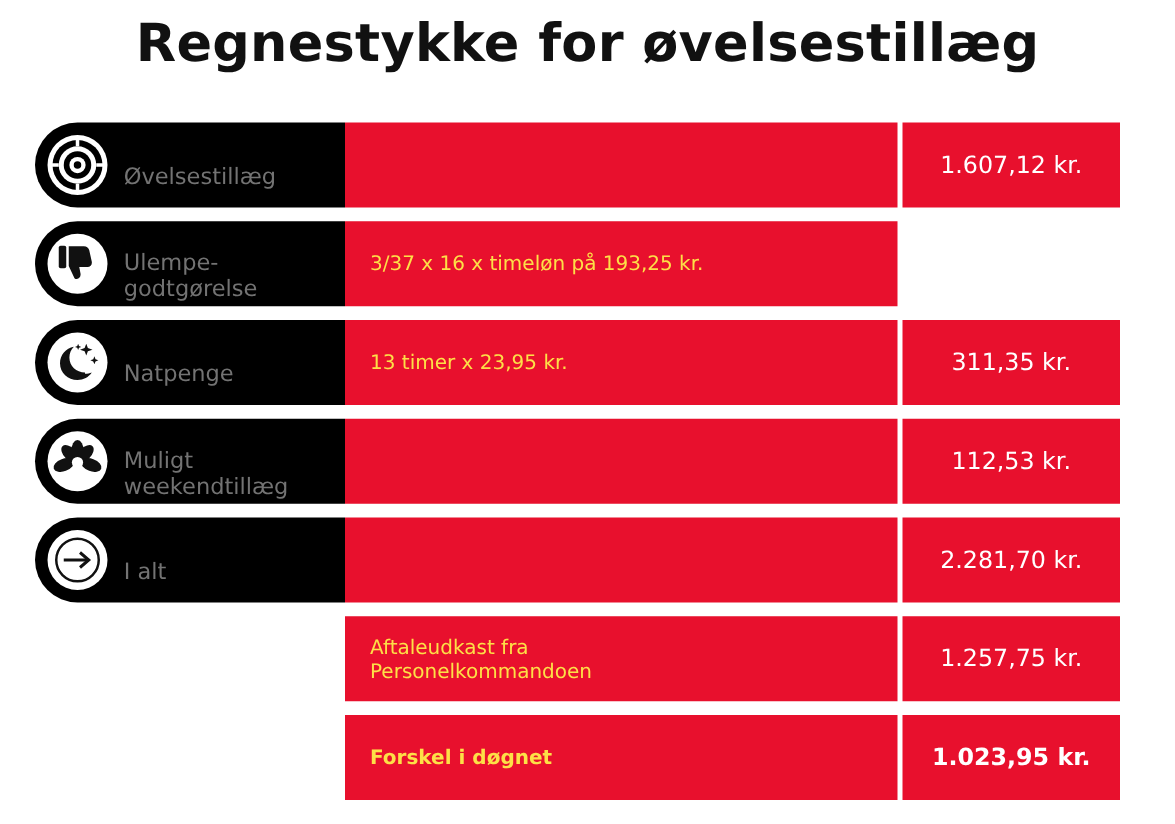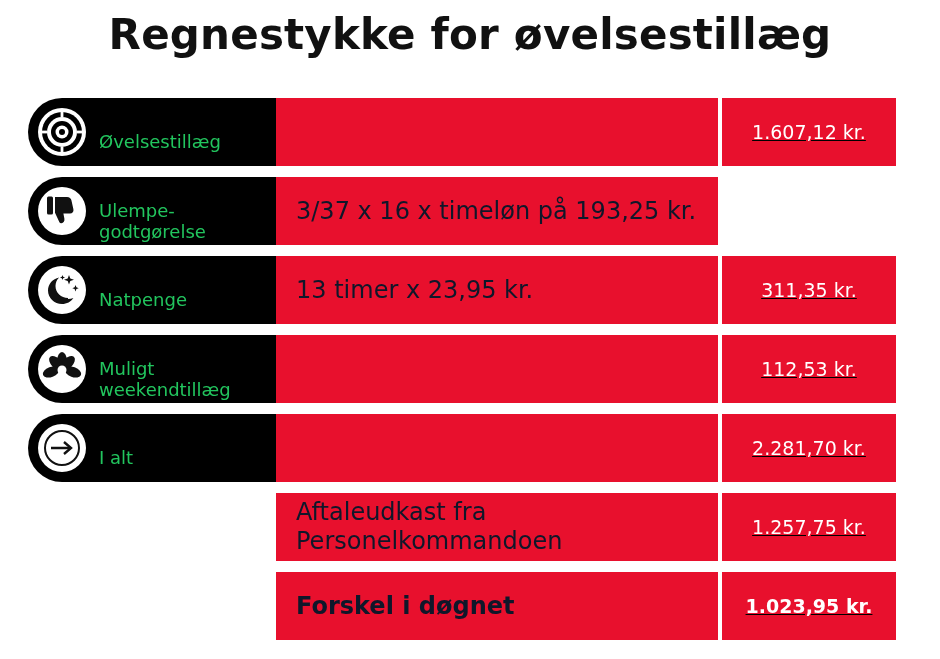--- a/index.html
+++ b/index.html
@@ -62,21 +62,21 @@
     height: 48px;
     border-radius: 50%;
     background: #ffffff;
     flex: 0 0 48px;
     display: flex;
     align-items: center;
     justify-content: center;
     overflow: hidden;
   }
   .label-text {
-    color: #22c55e;
+    color: #737373;
     font-size: 18px;
     line-height: 1.18;
     margin-left: 13px;
     white-space: pre-line;
     margin-top: 20px;
   }
   .row.total .label-text {
     font-weight: bold;
   }
   .desc-cell {
@@ -85,39 +85,38 @@
     top: 0;
     width: 442px;
     height: 68px;
     background: #e8102d;
     display: flex;
     align-items: center;
     box-sizing: border-box;
     padding-left: 20px;
   }
   .desc-text {
-    color: #0f172a;
-    font-size: 24px;
+    color: #fde047;
+    font-size: 16px;
     line-height: 1.2;
     white-space: pre-line;
   }
   .row.total .desc-text {
     font-weight: bold;
   }
   .amount-cell {
     position: absolute;
     left: 694px;
     top: 0;
     width: 174px;
     height: 68px;
     background: #e8102d;
     display: flex;
     align-items: center;
     justify-content: center;
-    text-decoration: underline;
   }
   .amount-text {
     color: #ffffff;
     font-size: 19px;
   }
   .row.total .amount-text {
     font-weight: bold;
   }
   svg { display: block; }
 </style>

